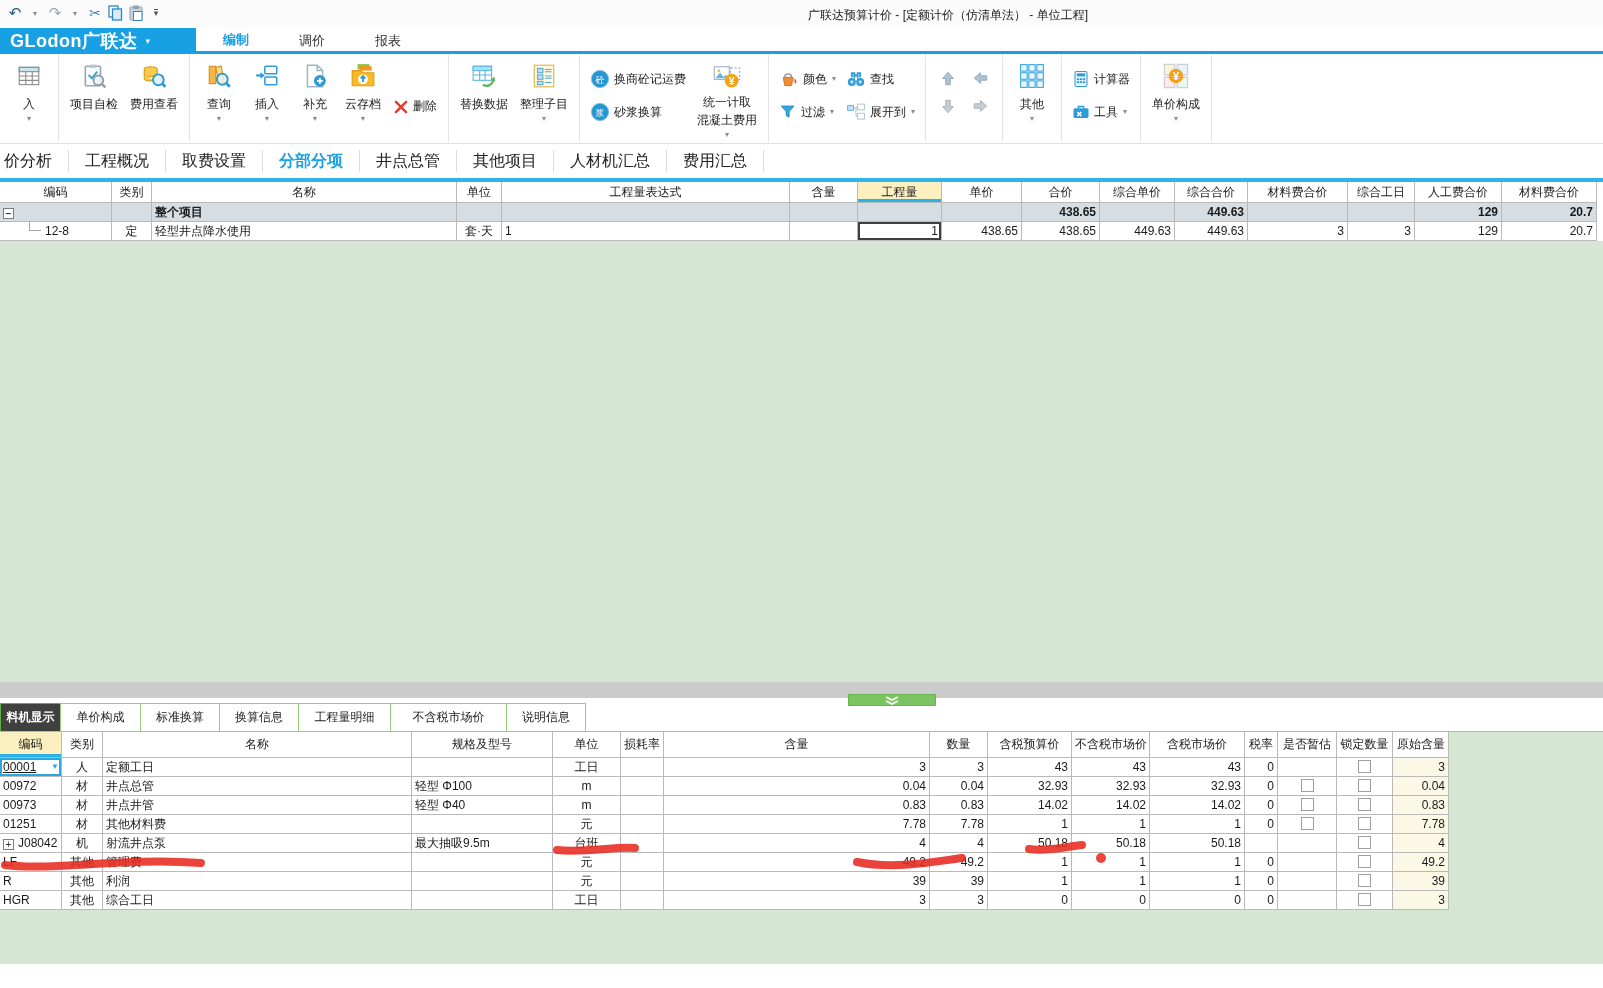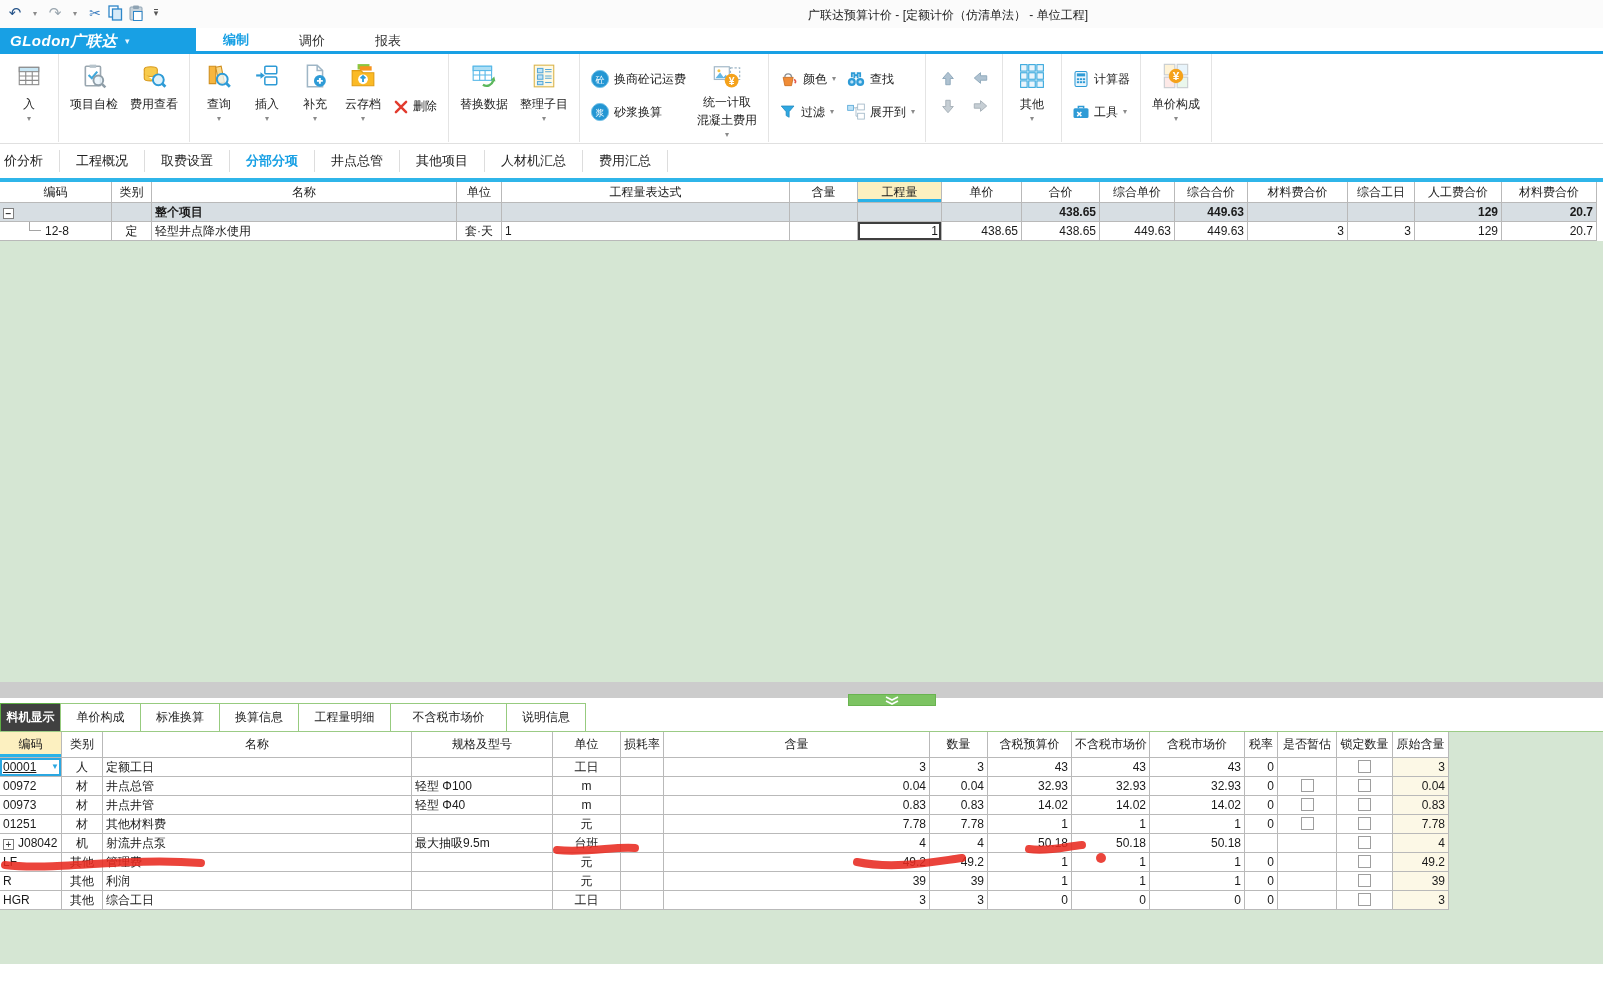--- a/index.html
+++ b/index.html
@@ -11,21 +11,21 @@
   #qa { position:absolute; left:8px; top:3px; display:flex; align-items:center; gap:6px; }
   .qa-btn { display:inline-flex; align-items:center; justify-content:center; min-width:14px; height:20px; cursor:pointer; }
   .qa-glyph { font-family:"DejaVu Sans",sans-serif; font-size:15px; line-height:18px; }
   #app-title { position:absolute; left:808px; top:7px; font-size:12px; color:#222; white-space:nowrap; }
 
   
   #brandbar { position:absolute; left:0; top:28px; width:1603px; height:26px; background:#fff; }
   #bluebar { position:absolute; left:0; bottom:0; width:1603px; height:3px; background:#18A0E4; }
   #logo { position:absolute; left:0; top:0; width:196px; height:26px; background:#18A0E4; color:#fff;
     display:flex; align-items:center; padding-left:10px; z-index:2; }
-  #logo .logo-text { font-size:15px; font-weight:bold; font-style:italic; letter-spacing:0.5px; }
+  #logo .logo-text { font-size:18px; font-weight:bold; letter-spacing:0.5px; }
   #logo .logo-caret { font-size:9px; margin-left:8px; color:#eaf6ff; }
   #ribbontabs { position:absolute; left:198px; top:0; height:26px; display:flex; z-index:2; }
   .rtab { width:76px; height:26px; display:flex; align-items:center; justify-content:center;
     font-size:13px; color:#333; cursor:pointer; }
   .rtab.active { color:#18A0E4; border-bottom:3px solid #18A0E4; font-weight:bold; }
 
   
   #toolbar { position:absolute; left:0; top:54px; width:1603px; height:90px; background:#fff;
     border-bottom:1px solid #e0e0e0; display:flex; align-items:flex-start; }
   .tb-group { display:flex; align-items:flex-start; padding:0 5px; height:88px; border-right:1px solid #e4e4e4; }
@@ -36,21 +36,21 @@
   .tb-hmid { display:flex; align-items:center; gap:4px; margin-top:44px; padding:0 6px; font-size:12px; cursor:pointer; }
   .tb-stack { display:flex; flex-direction:column; padding-top:15px; gap:13px; }
   .tb-small { display:flex; align-items:center; gap:4px; font-size:12px; padding:0 5px; cursor:pointer; white-space:nowrap; }
   .tb-small .tb-caret { margin:0 0 0 1px; }
   .tb-arrows { display:grid; grid-template-columns:22px 22px; grid-template-rows:20px 20px; gap:8px 10px; margin-top:16px; padding:0 6px; }
   .tb-arrow { display:flex; align-items:center; justify-content:center; cursor:pointer; }
 
   
   #sheettabs { position:absolute; left:0; top:144px; width:1603px; height:36px; background:#fff;
     border-bottom:2px solid #2FB5E9; display:flex; align-items:center; }
-  .stab { position:relative; padding:0 16px; height:22px; line-height:22px; font-size:13px; color:#222;
+  .stab { position:relative; padding:0 16px; height:22px; line-height:22px; font-size:16px; color:#222;
     border-right:1px solid #ddd; cursor:pointer; white-space:nowrap; }
   .stab:first-child { padding-left:4px; }
   .stab.active { color:#18A0E4; font-weight:bold; }
 
   
   .grid-table { background:#fff; }
   .tr { display:flex; height:19px; }
   .tr-head { height:21px; }
   .th,.td { flex:0 0 auto; border-right:1px solid #b9b9b9; border-bottom:1px solid #b9b9b9;
     font-size:12px; line-height:18px; padding:0 3px; overflow:hidden; white-space:nowrap; position:relative; }
@@ -550,21 +550,21 @@
       <div class="th" style="width: 68px;">单位</div>
       <div class="th" style="width: 43px;">损耗率</div>
       <div class="th" style="width: 266px;">含量</div>
       <div class="th" style="width: 58px;">数量</div>
       <div class="th" style="width: 84px;">含税预算价</div>
       <div class="th" style="width: 78px;">不含税市场价</div>
       <div class="th" style="width: 95px;">含税市场价</div>
       <div class="th" style="width: 33px;">税率</div>
       <div class="th" style="width: 59px;">是否暂估</div>
       <div class="th" style="width: 56px;">锁定数量</div>
-      <div class="th" style="width: 56px;">原始含量</div>
+      <div class="th" style="width: 56px; text-align: right;">原始含量</div>
     </div>
     <div class="tr">
       <div class="td al-l cell-sel-blue" style="width: 62px;">00001<span class="dd-caret">▼</span></div>
       <div class="td al-c" style="width: 41px;">人</div>
       <div class="td al-l" style="width: 309px;">定额工日</div>
       <div class="td al-l" style="width: 141px;"></div>
       <div class="td al-c" style="width: 68px;">工日</div>
       <div class="td al-r" style="width: 43px;"></div>
       <div class="td al-r" style="width: 266px;">3</div>
       <div class="td al-r" style="width: 58px;">3</div>

